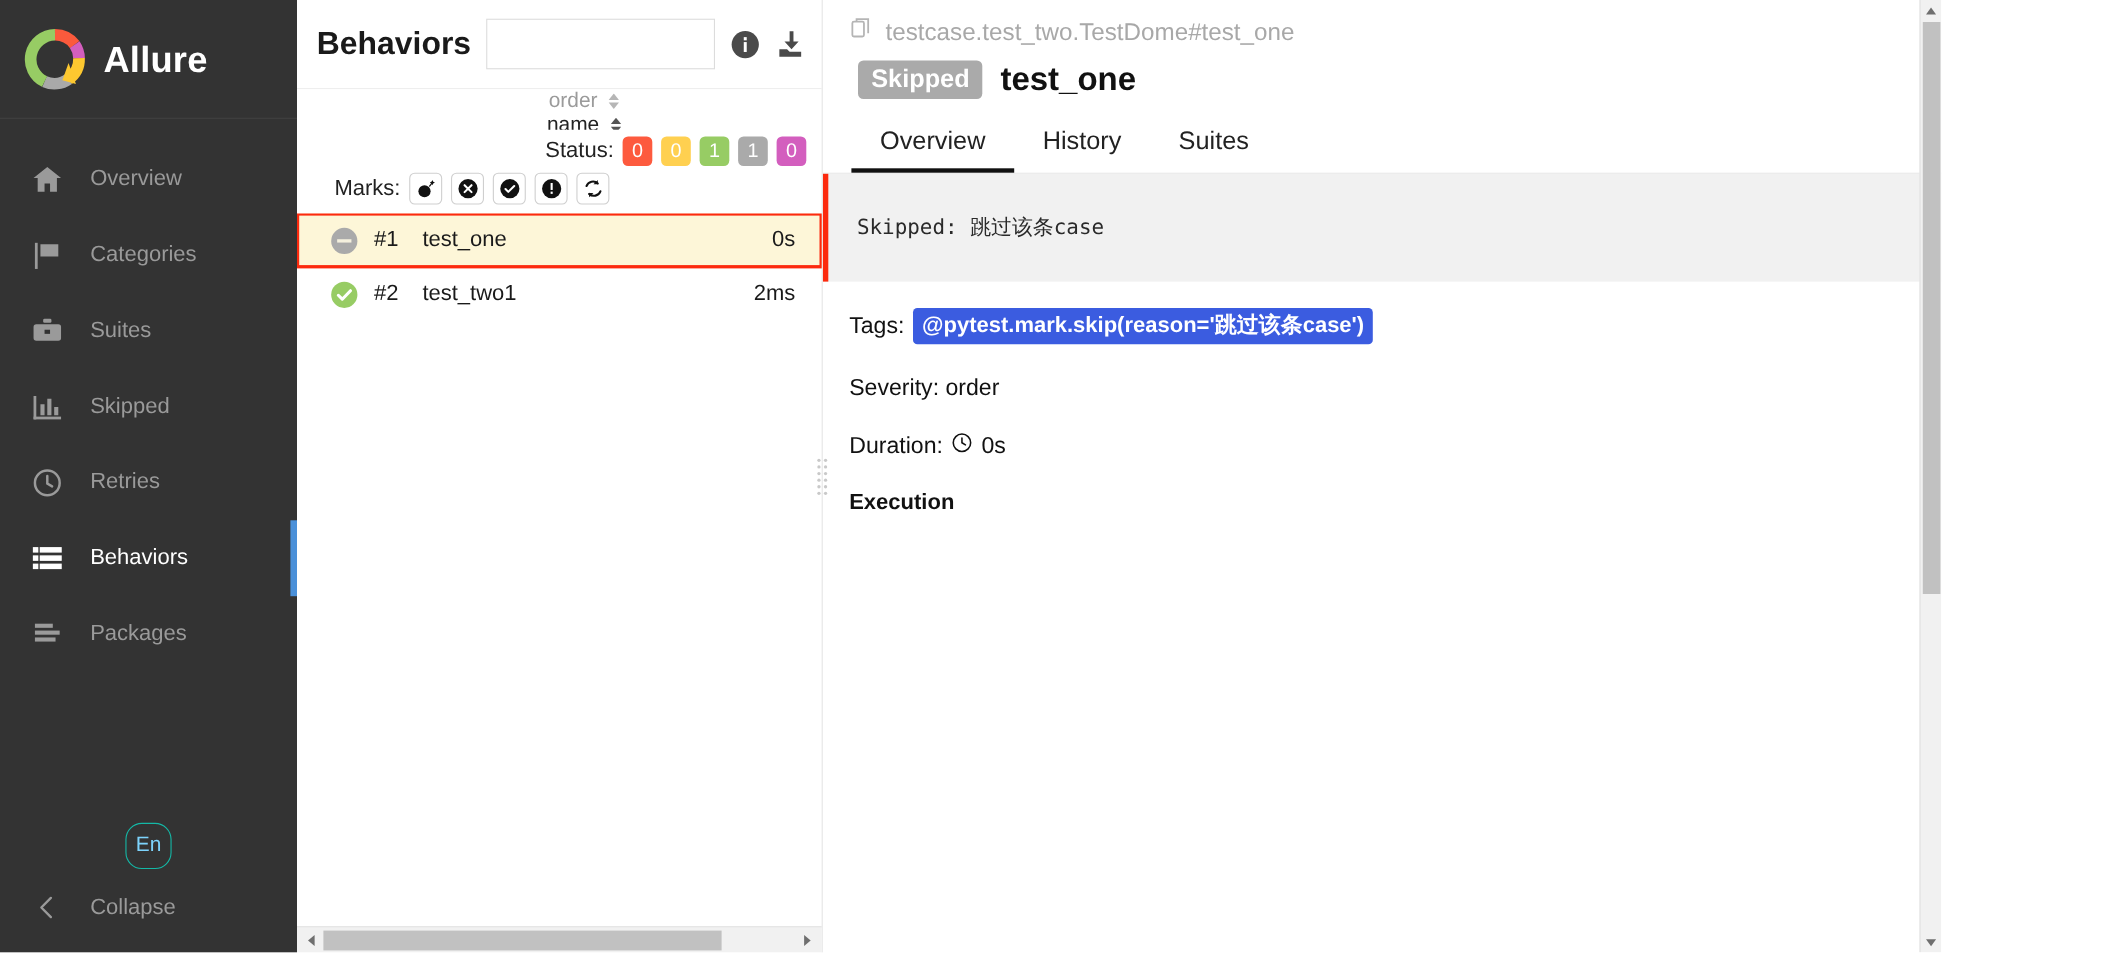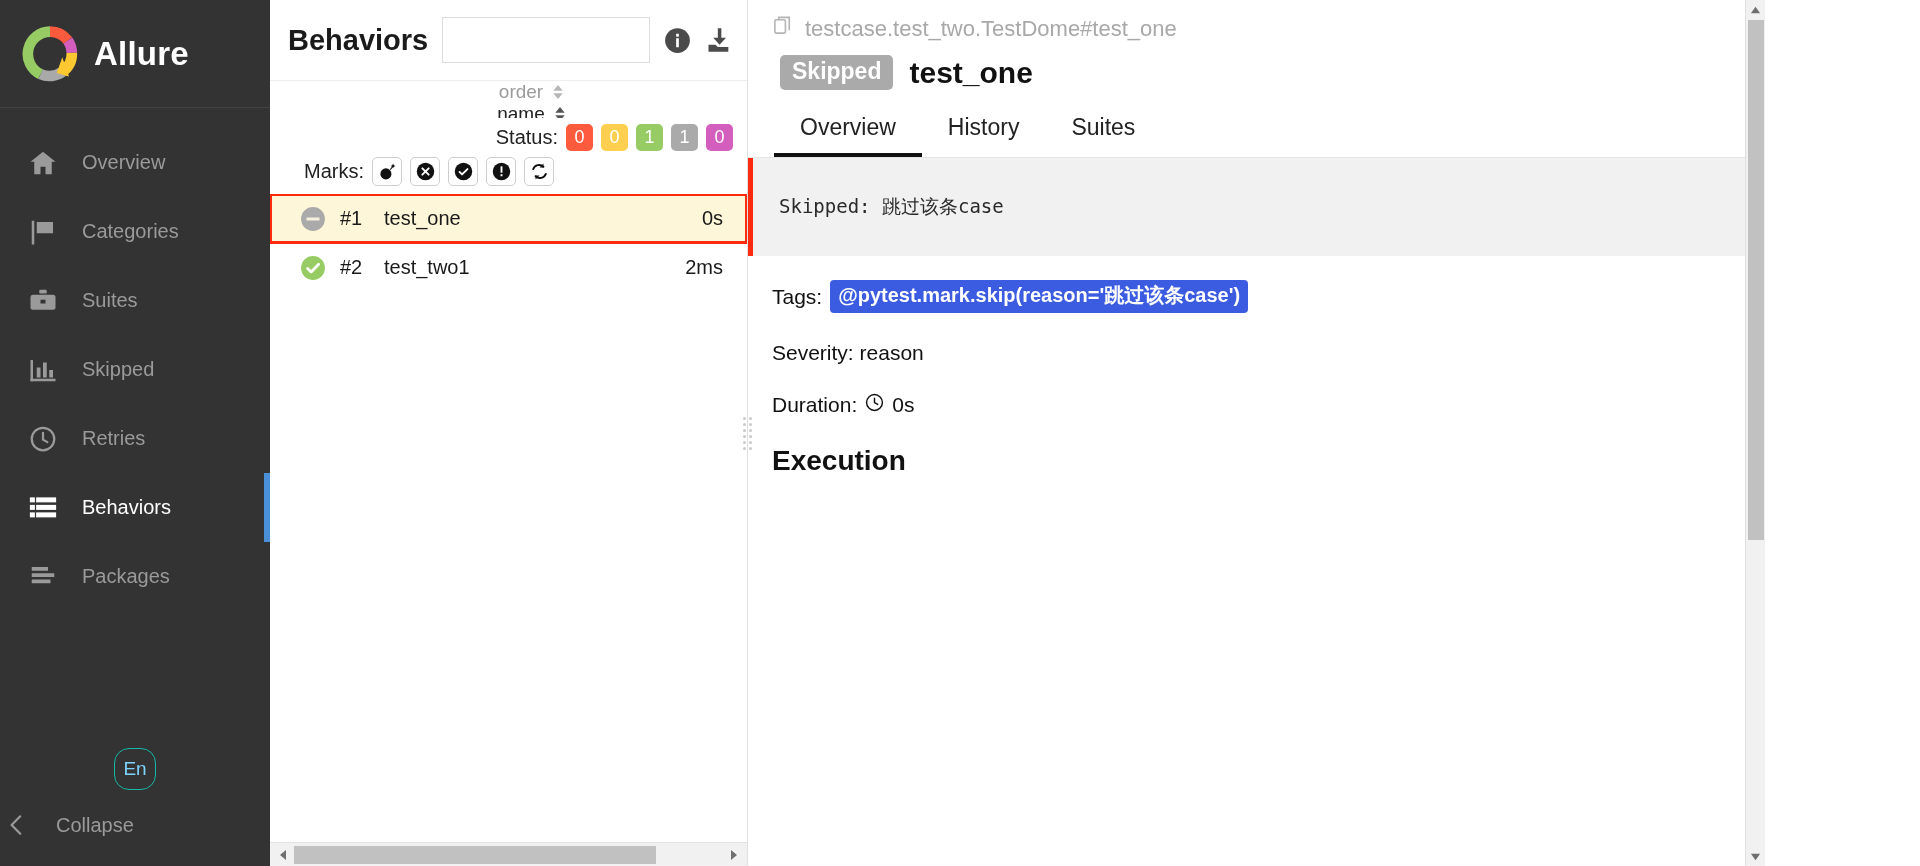--- a/index.html
+++ b/index.html
@@ -78,20 +78,21 @@
     border-radius: 15px;
     display: flex; align-items: center; justify-content: center;
     margin: 0 auto 22px auto;
     font-size: 19px;
     color: #7dd3fc;
     cursor: pointer;
   }
   .collapse-row {
     display: flex;
     align-items: center;
+    padding-left: 26px;
     font-size: 20px;
     color: #9a9a9a;
     cursor: pointer;
   }
   .collapse-row .chev {
     width: 34px; flex: 0 0 34px;
     margin-right: 22px;
     display: flex; align-items: center; justify-content: center;
   }
 
@@ -296,21 +297,21 @@
   .detail-body { padding: 24px 24px 0 24px; }
   .kv { font-size: 21px; color: #111; margin-bottom: 28px; display: flex; align-items: center; gap: 8px; }
   .tag-pill {
     background: #3b5ce0;
     color: #ffffff;
     font-size: 20px;
     font-weight: bold;
     border-radius: 4px;
     padding: 2px 8px 4px 8px;
   }
-  .section-h { font-size: 28px; font-weight: bold; color: #111; margin: 10px 0 22px 0; }
+  .section-h { font-size: 20px; font-weight: bold; color: #111; margin: 10px 0 22px 0; }
   .exec-text { font-size: 21px; color: #111; }
 
   
   .winscroll {
     position: absolute;
     right: 0; top: 0; bottom: 0;
     width: 20px;
     background: #f1f1f1;
     border-left: 1px solid #e0e0e0;
     display: flex; flex-direction: column;
@@ -627,21 +628,21 @@
       <div class="tab">Suites</div>
     </div>
 
     <div class="msg-box">Skipped: 跳过该条case</div>
 
     <div class="detail-body">
       <div class="kv">
         <span>Tags:</span>
         <span class="tag-pill">@pytest.mark.skip(reason='跳过该条case')</span>
       </div>
-      <div class="kv">Severity: reason</div>
+      <div class="kv">Severity: order</div>
       <div class="kv">
         <span>Duration:</span>
         <span>
           <svg viewBox="0 0 24 24" width="19" height="19" fill="none" stroke="#111" stroke-width="1.8">
             <circle cx="12" cy="12" r="10"></circle>
               <path d="M12 6.5V12l4 2.5" stroke-linecap="round"></path>
           </svg>
         </span>
         <span>0s</span>
       </div>

